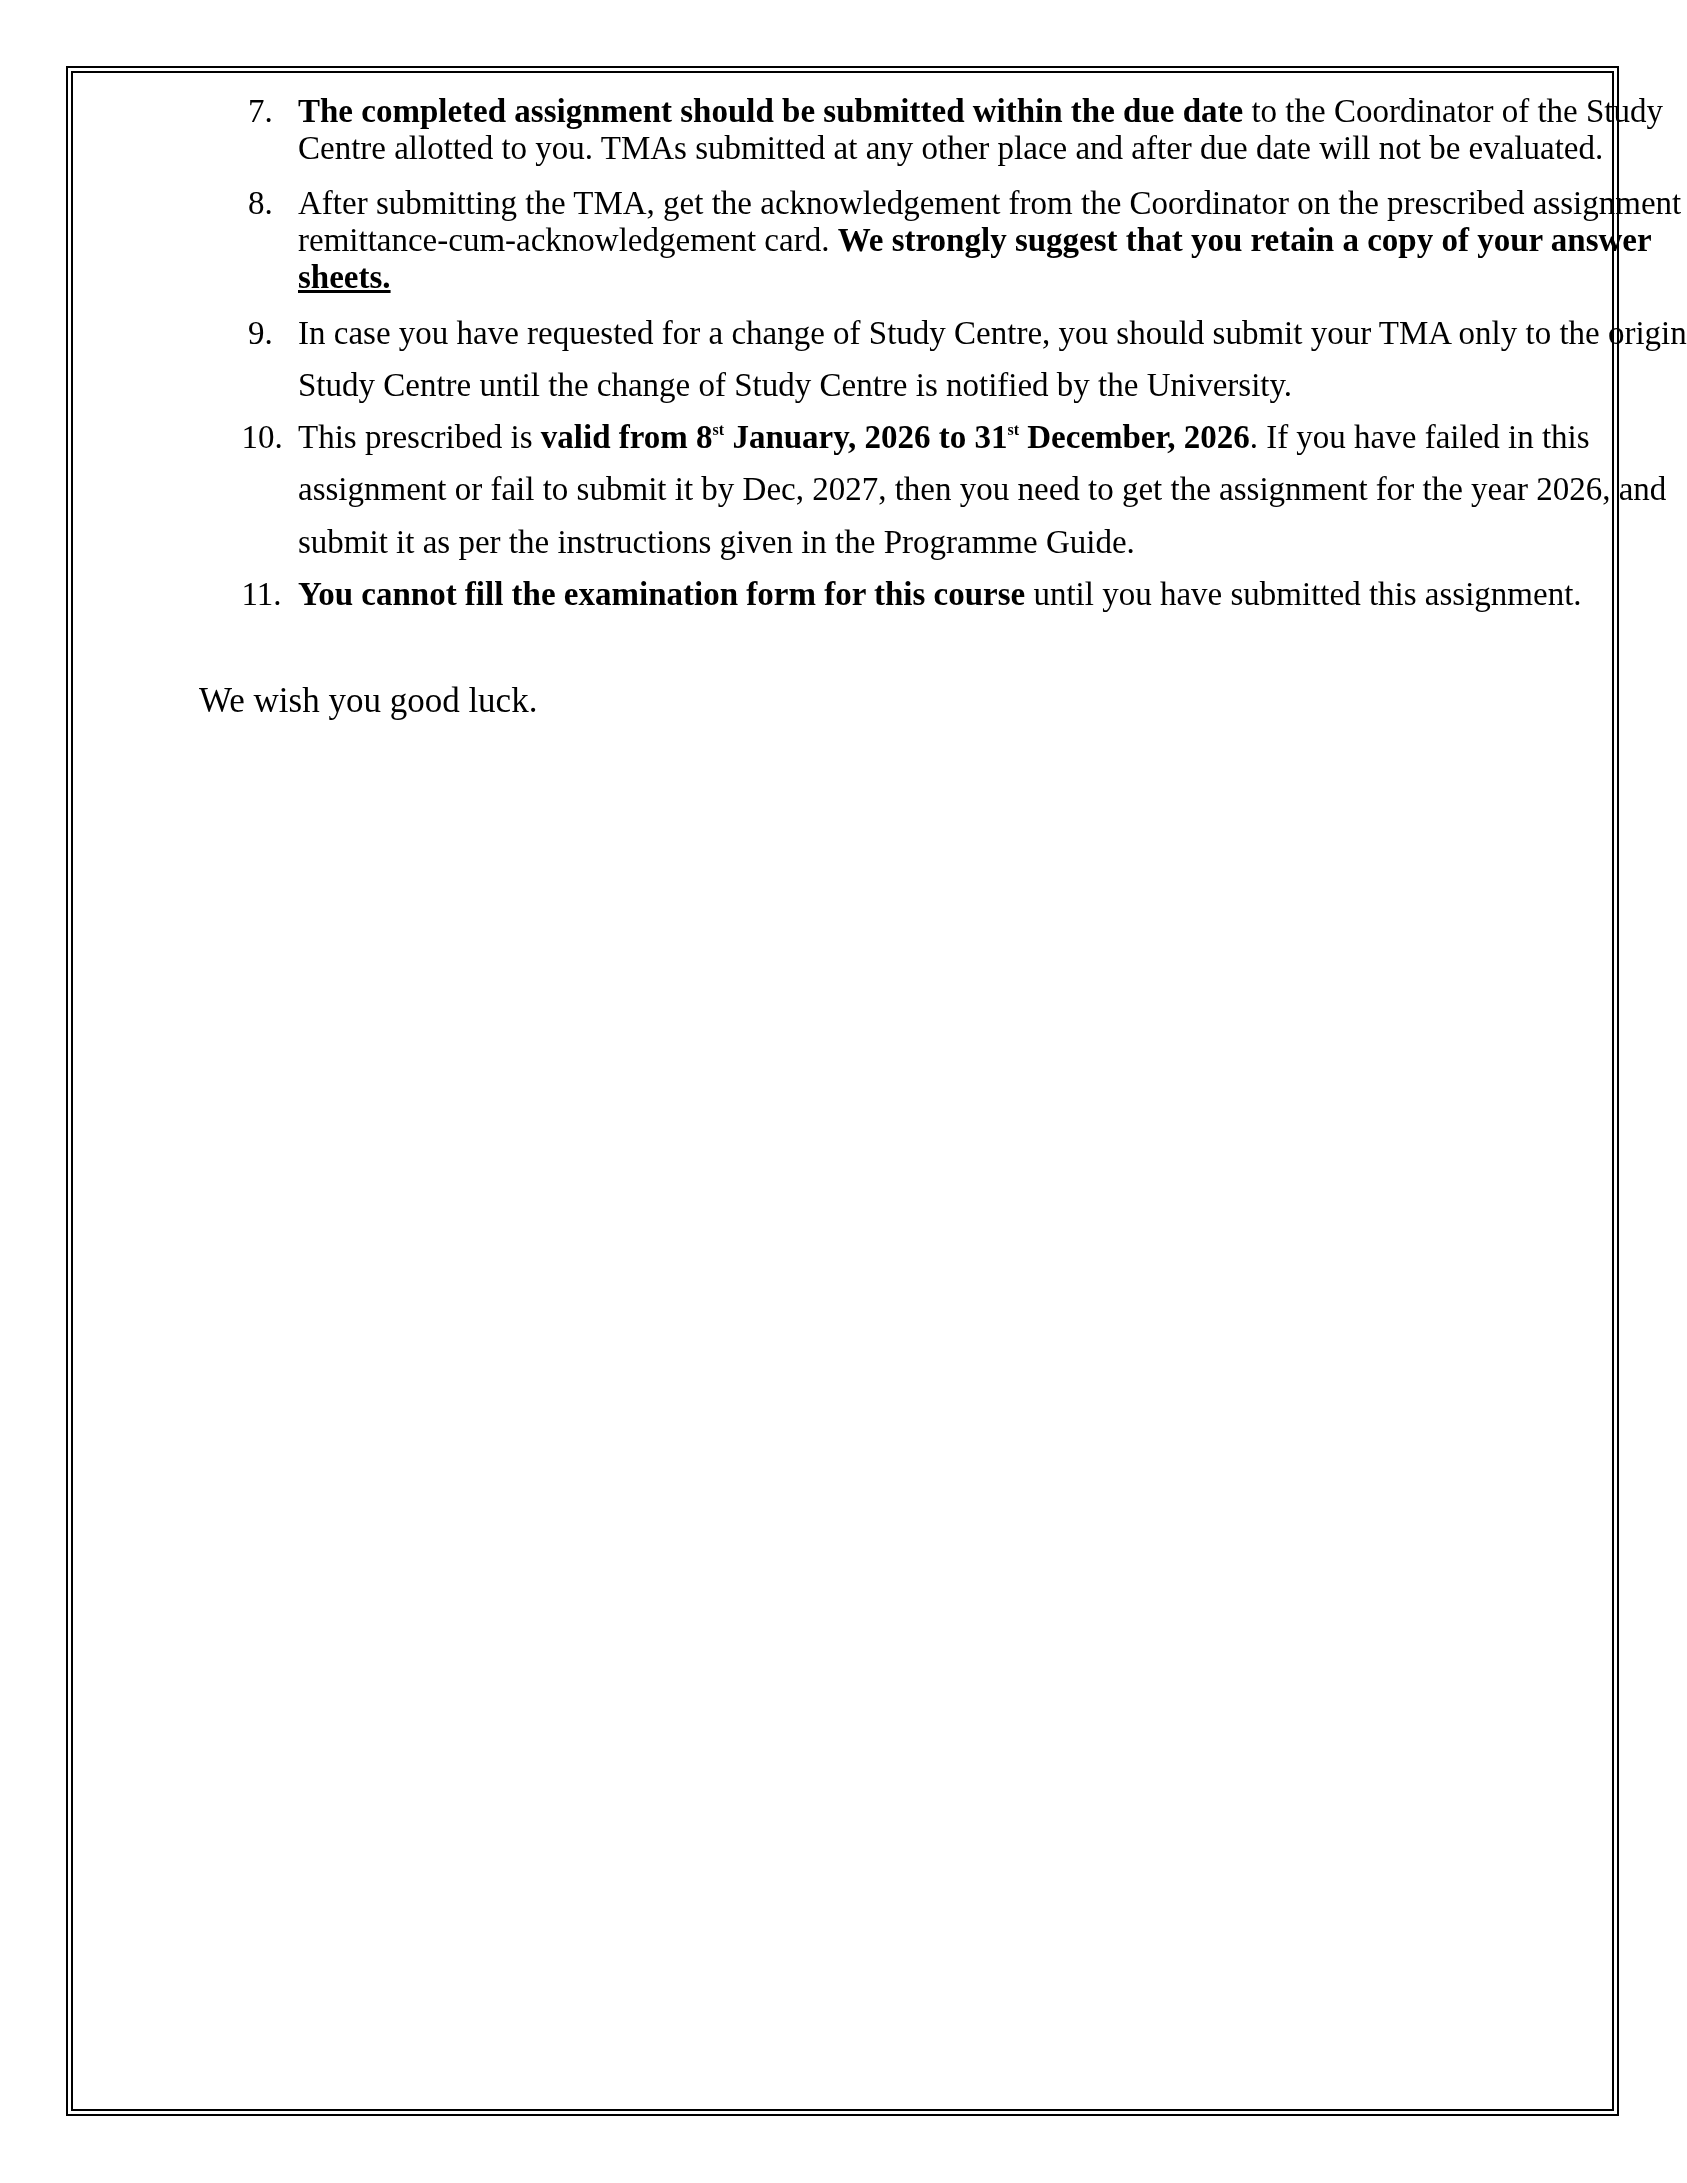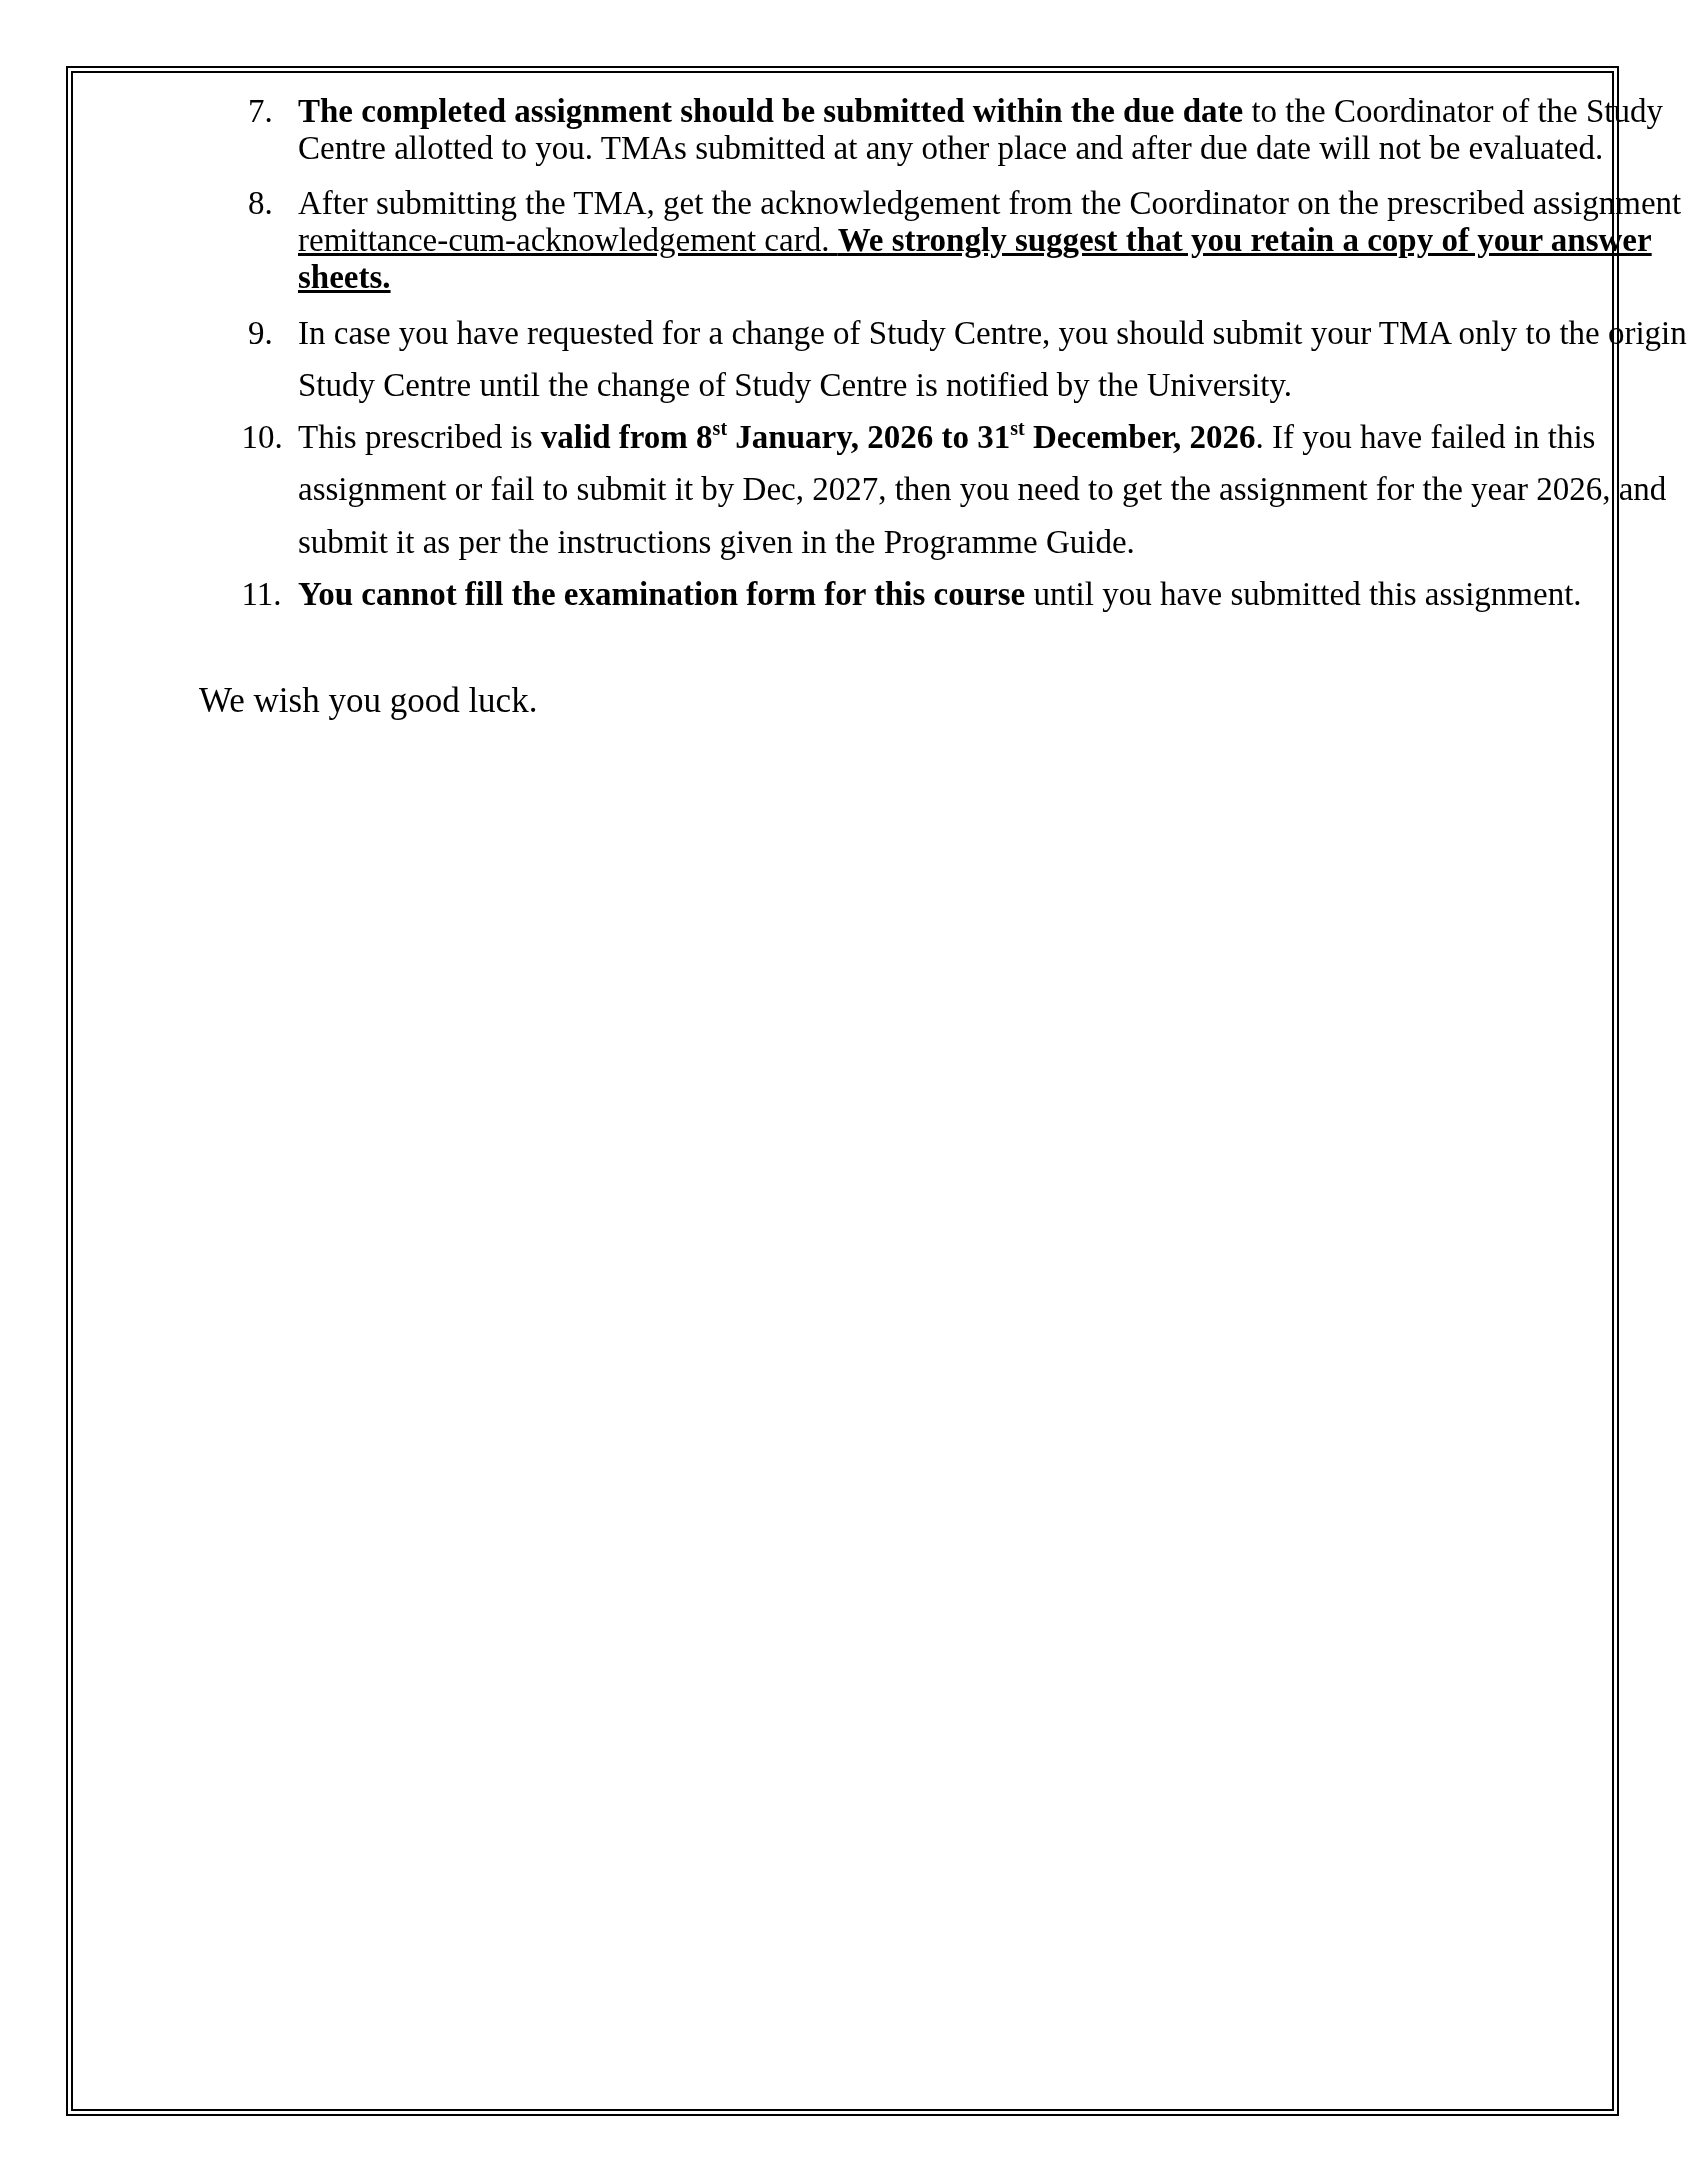--- a/index.html
+++ b/index.html
@@ -7,40 +7,40 @@
          font-family: "Liberation Serif", "DejaVu Serif", serif; color: #000; }
   .frame-outer { position: absolute; left: 66px; top: 66px; width: 1553px; height: 2050px;
                  border: 2.6px solid #000; box-sizing: border-box; }
   .frame-inner { position: absolute; left: 2.6px; top: 2.6px; right: 2.6px; bottom: 2.6px;
                  border: 2px solid #000; }
   .item { position: absolute; left: 248px; width: 1356px; font-size: 33px; }
   .num { position: absolute; left: 0; top: 0; }
   .num.two { left: -6.6px; }
   .line { position: absolute; left: 50px; white-space: nowrap; text-align: center; }
   b { font-weight: bold; }
-  sup { font-size: 20px; vertical-align: 0; position: relative; top: -13.2px; }
+  sup { font-size: 16px; vertical-align: 0; position: relative; top: -13.2px; }
   .closing { position: absolute; left: 199px; font-size: 35px; white-space: nowrap; }
 </style>
 </head>
 <body>
 
 <div class="frame-outer">
   <div class="frame-inner"></div>
 </div>
 
 <div class="item" style="top:93px;">
   <span class="num">7.</span>
   <div class="line" style="top:0px;"><b>The completed assignment should be submitted within the due date</b><span> to the Coordinator of the Study</span></div>
   <div class="line" style="top:37px;"><span>Centre allotted to you. TMAs submitted at any other place and after due date will not be evaluated.</span></div>
 </div>
 
 <div class="item" style="top:185px;">
   <span class="num">8.</span>
   <div class="line" style="top:0px;"><span>After submitting the TMA, get the acknowledgement from the Coordinator on the prescribed assignment</span></div>
-  <div class="line" style="top:37px;text-decoration:underline;"><span>remittance-cum-acknowledgement card. </span><b>We strongly suggest that you retain a copy of your answer</b></div>
+  <div class="line" style="top:37px;"><span>remittance-cum-acknowledgement card. </span><b>We strongly suggest that you retain a copy of your answer</b></div>
   <div class="line" style="top:74px;text-decoration:underline;"><b>sheets.</b></div>
 </div>
 
 <div class="item" style="top:315px;">
   <span class="num">9.</span>
   <div class="line" style="top:0px;"><span>In case you have requested for a change of Study Centre, you should submit your TMA only to the original</span></div>
   <div class="line" style="top:52px;"><span>Study Centre until the change of Study Centre is notified by the University.</span></div>
 </div>
 
 <div class="item" style="top:419px;">

